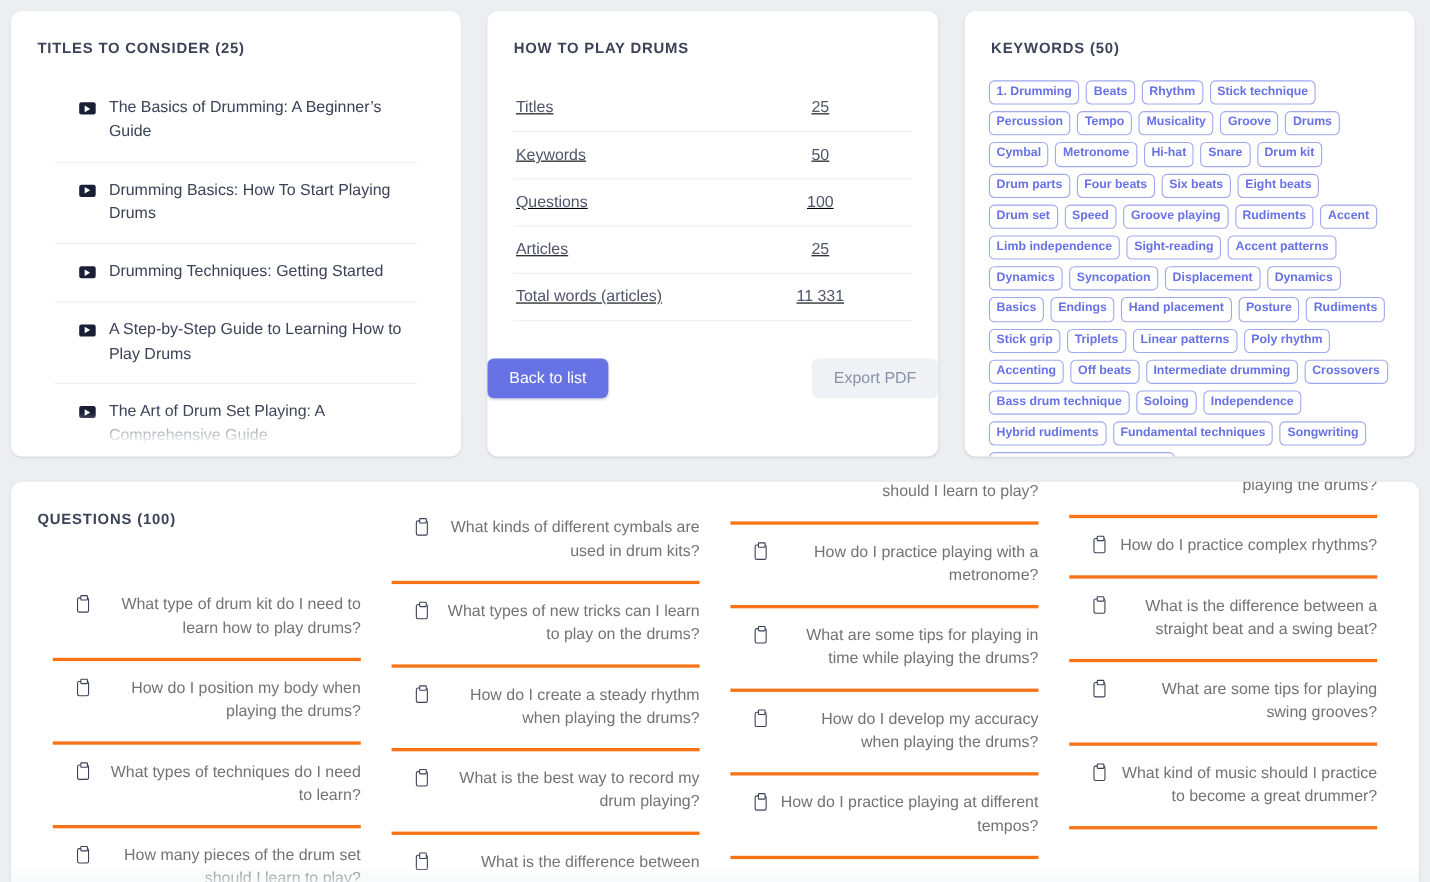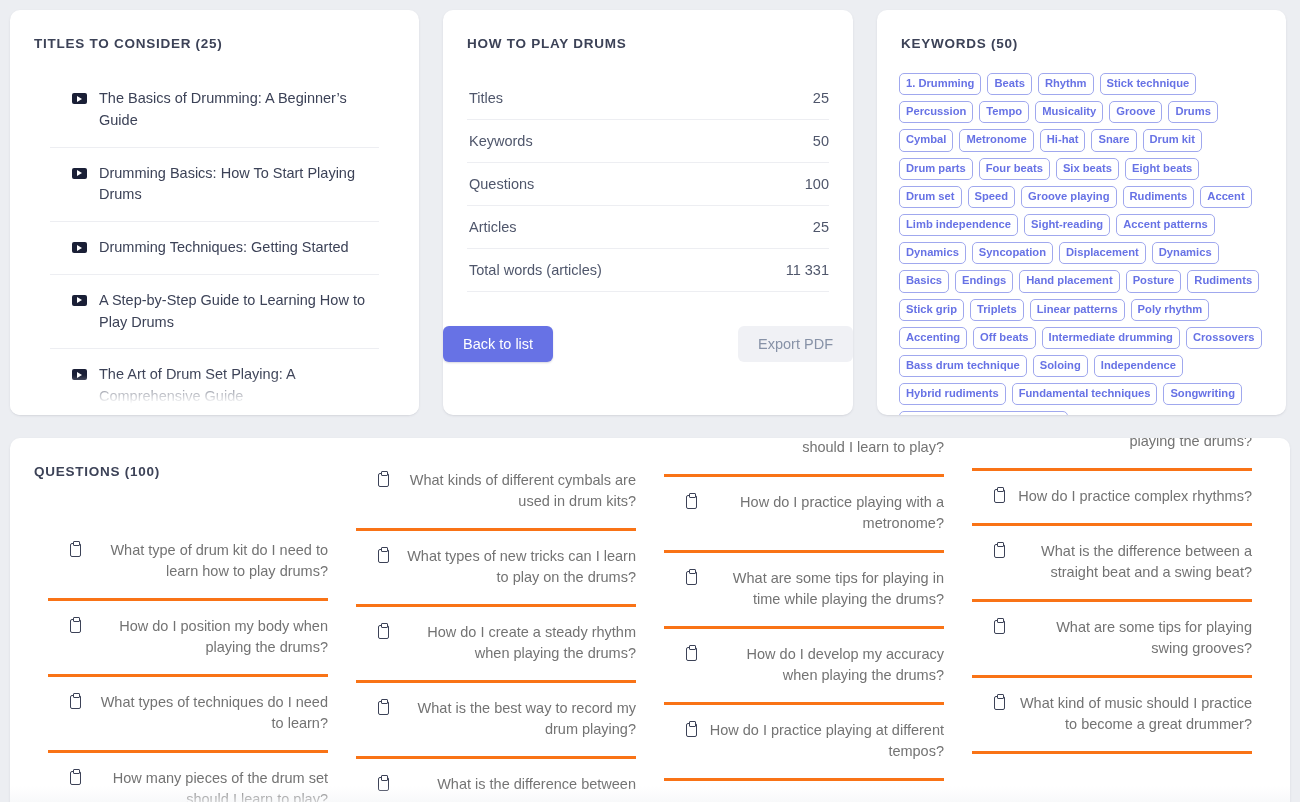--- a/index.html
+++ b/index.html
@@ -84,30 +84,31 @@
     left: 0; right: 0; bottom: 0; height: 40px;
     background: linear-gradient(to bottom, rgba(255,255,255,0), #ffffff 72%);
     pointer-events: none;
   }
 
   
   .stats-table {
     margin: 26px 24px 0 24px;
     width: calc(100% - 48px);
     border-collapse: collapse;
+    text-decoration: underline;
   }
   .stats-table td {
     font-size: 14.5px;
     color: #4f566b;
     padding: 13px 0;
     border-bottom: 1px solid #edeef2;
   }
   .stats-table tr:first-child td { border-top: none; }
   .stats-label { text-align: left; padding-left: 2px !important; }
-  .stats-value { text-align: right; width: 46%; color: #4f566b; margin-left: 25px; }
+  .stats-value { text-align: center; width: 46%; color: #4f566b; margin-left: 25px; }
 
   .btn-row {
     display: flex;
     justify-content: space-between;
     gap: 0;
     margin-top: 34px;
   }
   .btn {
     font-size: 14.5px;
     font-family: "Liberation Sans", sans-serif;

